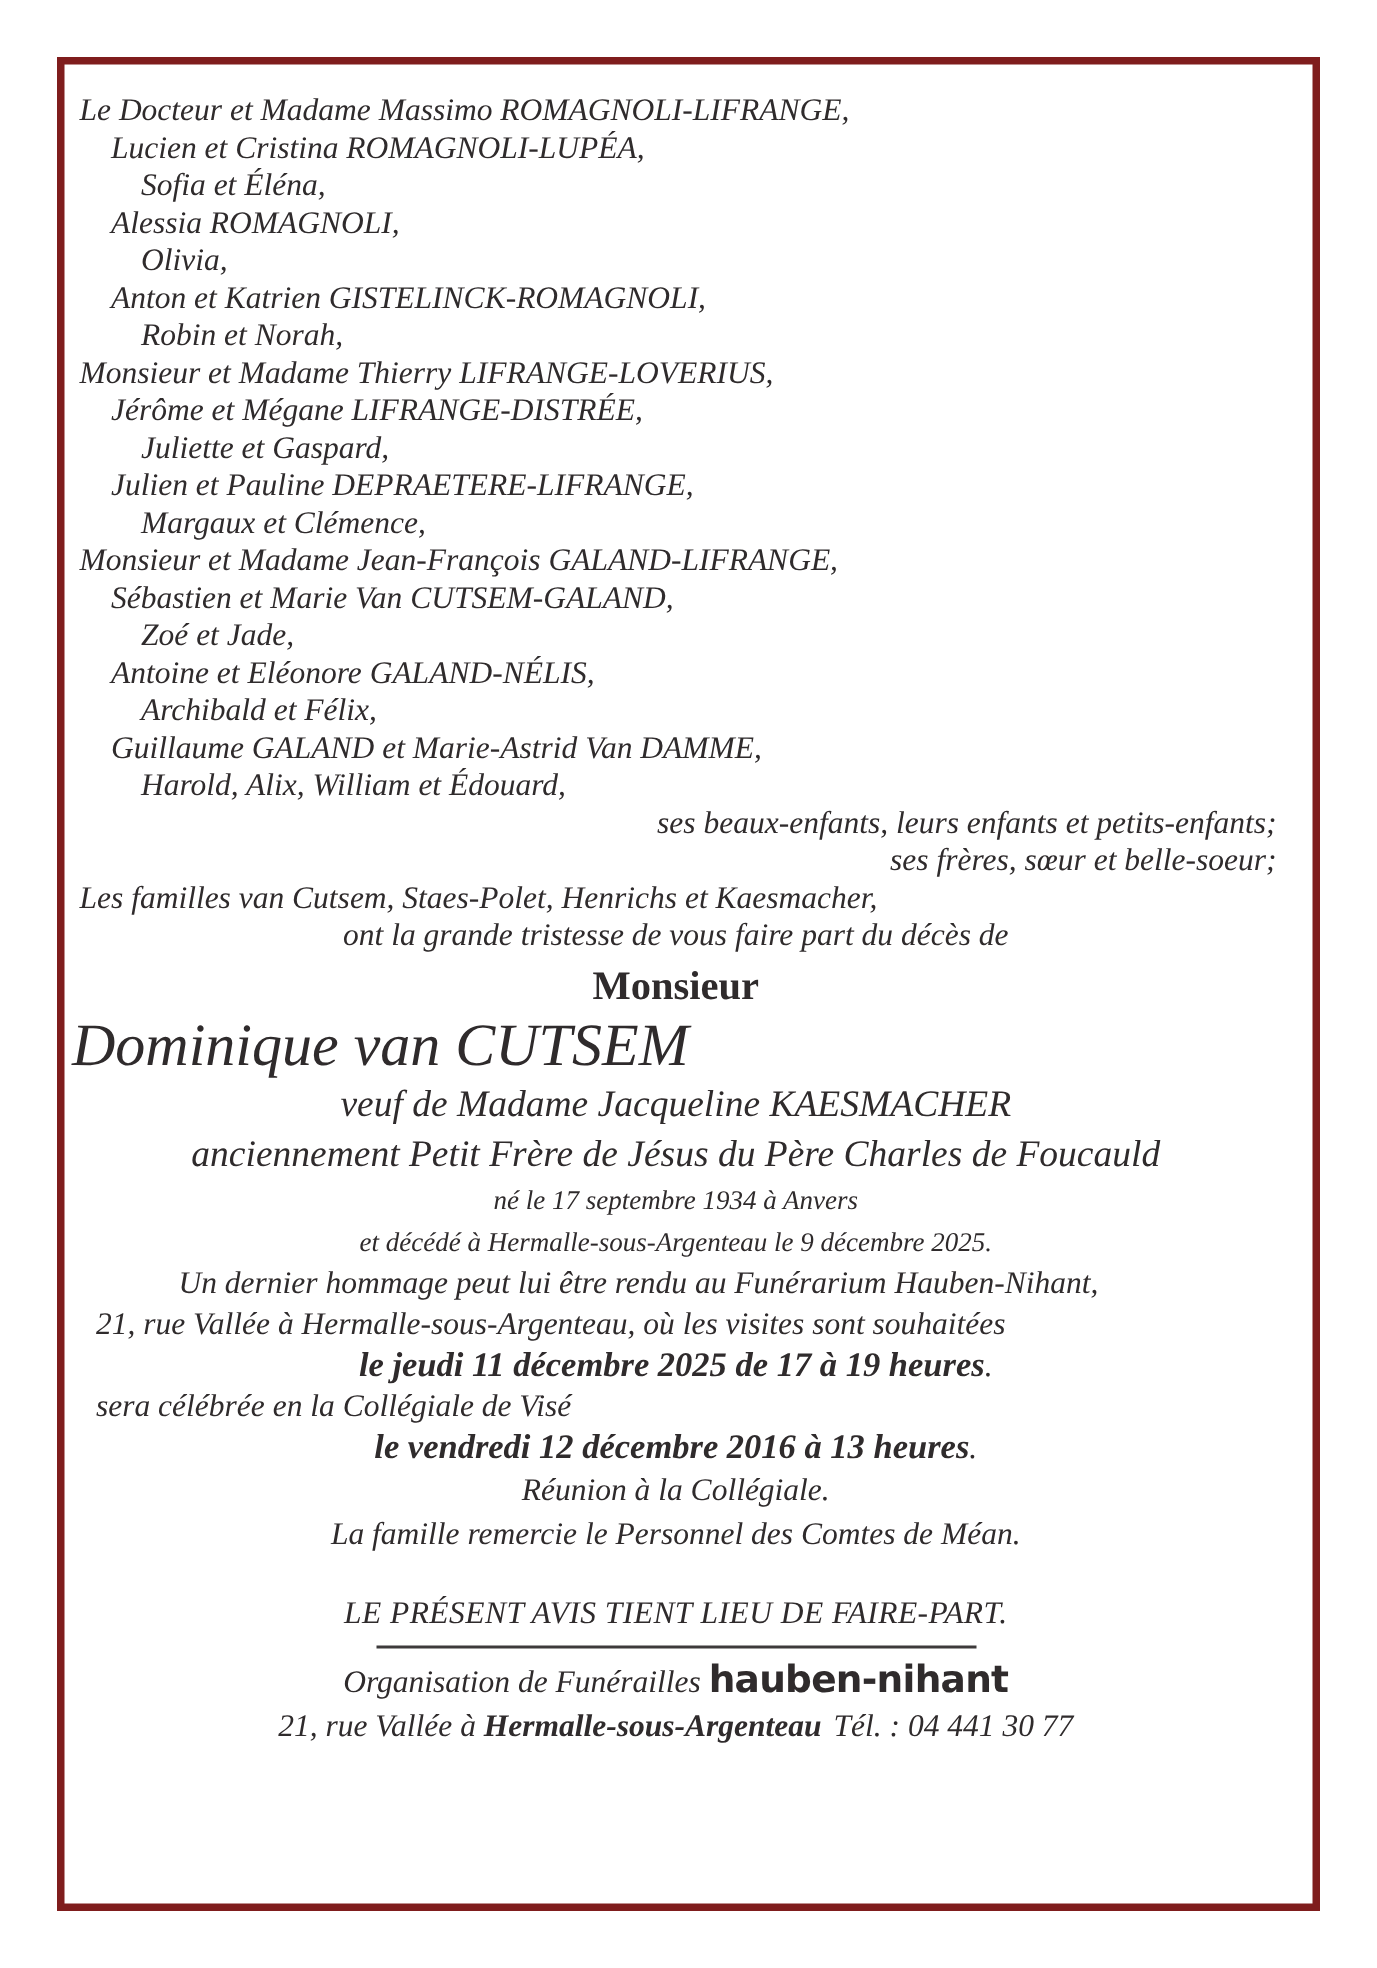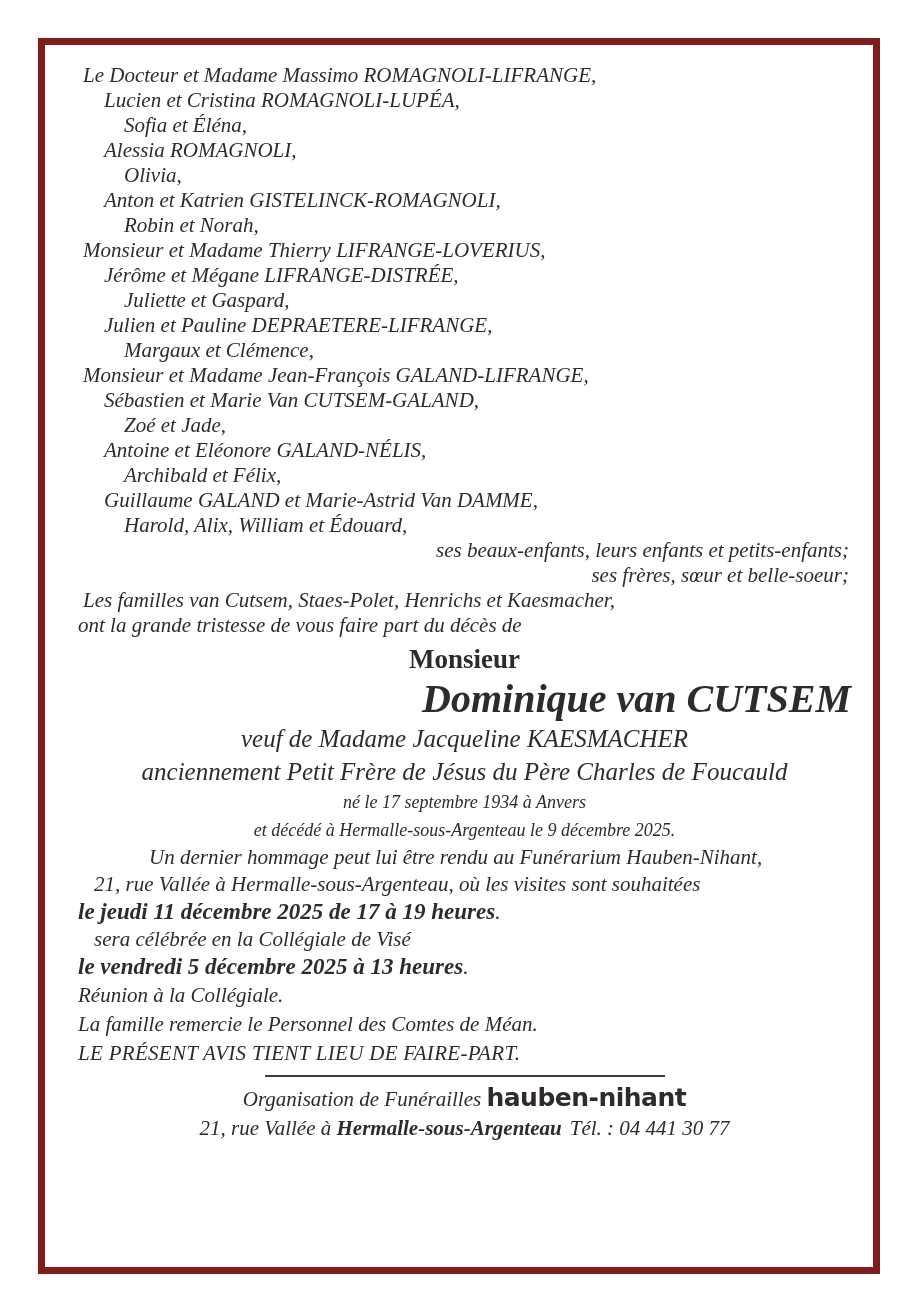--- a/index.html
+++ b/index.html
@@ -13,79 +13,79 @@
     position: relative;
     font-family: "Liberation Serif", serif;
     color: #2f2b2c;
   }
   .frame {
     position: absolute;
     left: 38px;
     top: 38px;
     right: 38px;
     bottom: 38px;
-    border: 7px solid #7f1d1d;
+    border: 5px solid #7f1d1d;
     box-sizing: border-box;
-    padding: 18px 22px 12px 33px;
+    padding: 18px 22px 12px 5px;
     overflow: hidden;
     background: #ffffff;
   }
   .line {
     font-style: italic;
     font-size: 21px;
     line-height: 25px;
     white-space: nowrap;
   }
   .names .line { line-height: 25px; }
   .ind0 { margin-left: 5px; }
   .ind1 { margin-left: 26px; }
   .ind2 { margin-left: 46px; }
   .right {
     text-align: right;
     margin-right: 2px;
   }
-  .center { white-space: normal; }
+  .center { text-align: center; white-space: normal; }
   .para-indent {
     margin-left: 5px;
     text-indent: 66px;
     line-height: 27px;
   }
   .flush { margin-left: 16px; line-height: 27px; }
   .bold-date {
     font-weight: bold;
     font-size: 23px;
   }
   .bold-date-line { line-height: 28px; }
   .title-monsieur {
     font-weight: bold;
     font-size: 27px;
     line-height: 33px;
     text-align: center;
     margin-top: 5px;
   }
   .title-name {
     font-style: italic;
-    font-weight: bold;
+    font-weight: normal;
     font-size: 40px;
     line-height: 46px;
-    text-align: right;
+    text-align: left;
   }
   .title-sub {
     font-style: italic;
     font-size: 25px;
     line-height: 33px;
     text-align: center;
   }
   .title-small {
     font-style: italic;
     font-size: 18px;
     line-height: 28px;
     text-align: center;
   }
-  .notice { letter-spacing: 0.3px; }
+  .notice { letter-spacing: 0.3px; margin-top: 24px; }
   .sep {
     border: none;
     border-top: 2px solid #3d3a3b;
     width: 400px;
     margin: 8px auto 6px auto;
   }
   .footer-line {
     text-align: center;
     font-style: italic;
     font-size: 21px;
@@ -142,21 +142,21 @@
   <div class="title-sub">veuf de Madame Jacqueline KAESMACHER</div>
   <div class="title-sub">anciennement Petit Frère de Jésus du Père Charles de Foucauld</div>
   <div class="title-small">né le 17 septembre 1934 à Anvers</div>
   <div class="title-small">et décédé à Hermalle-sous-Argenteau le 9 décembre 2025.</div>
 
   <div class="line para-indent">Un dernier hommage peut lui être rendu au Funérarium Hauben-Nihant,</div>
   <div class="line flush">21, rue Vallée à Hermalle-sous-Argenteau, où les visites sont souhaitées</div>
   <div class="line center bold-date-line"><span class="bold-date">le jeudi 11 décembre 2025 de 17 à 19 heures</span><span>.</span></div>
 
   <div class="line flush">sera célébrée en la Collégiale de Visé</div>
-  <div class="line center bold-date-line"><span class="bold-date">le vendredi 5 décembre 2025 à 13 heures</span><span>.</span></div>
+  <div class="line center bold-date-line"><span class="bold-date">le vendredi 12 décembre 2016 à 13 heures</span><span>.</span></div>
 
   <div class="line center" style="line-height:29px">Réunion à la Collégiale.</div>
   <div class="line center" style="line-height:29px">La famille remercie le Personnel des Comtes de Méan.</div>
   <div class="line center notice" style="line-height:28px">LE PRÉSENT AVIS TIENT LIEU DE FAIRE-PART.</div>
 
   <hr class="sep">
 
   <div class="footer-line">
     <span>Organisation de Funérailles</span>
     <span class="footer-logo">hauben-nihant</span>

